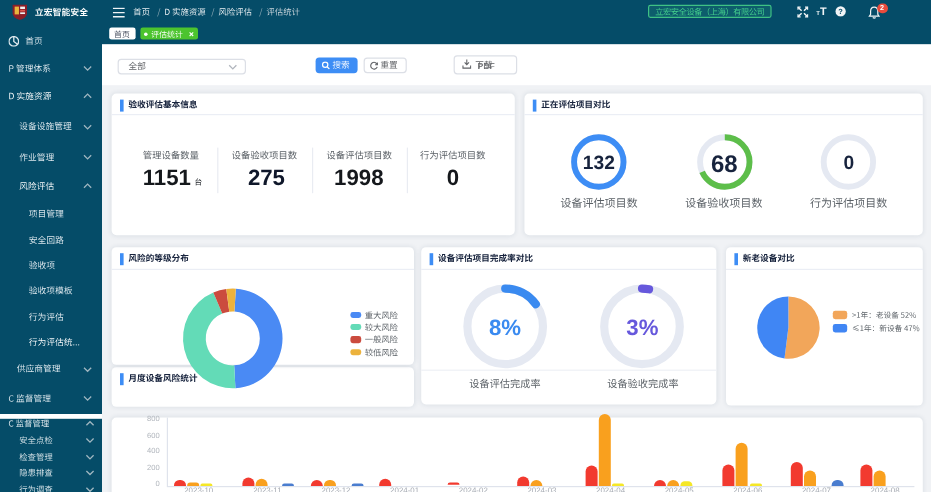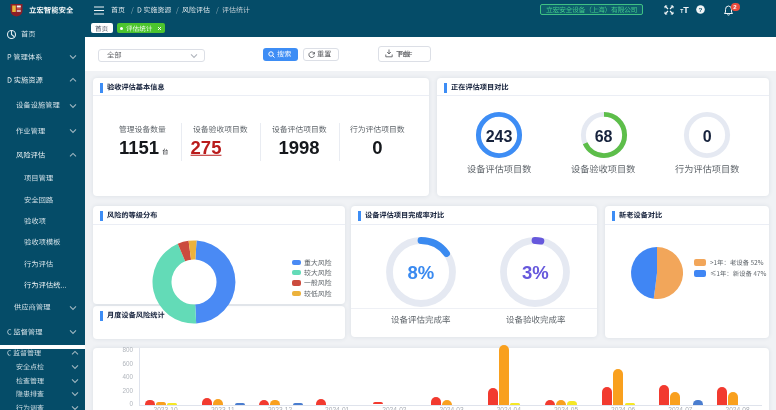--- a/index.html
+++ b/index.html
@@ -407,21 +407,21 @@
     <g transform="translate(0,7.18) scale(0.00780,-0.00780)" fill="#5a6066">
       <use href="#g19" x="0"></use>
       <use href="#g20" x="1000"></use>
       <use href="#g33" x="2000"></use>
       <use href="#g34" x="3000"></use>
       <use href="#g27" x="4000"></use>
       <use href="#g28" x="5000"></use>
       <use href="#g81" x="6000"></use>
     </g>
   </svg>
-<div style="position:absolute;top:148px;left:206px;transform:translate(-50%,-50%);font-weight:700;font-size:18.5px;color:#b91c1c;white-space:nowrap;line-height:1;text-decoration:underline;">275</div>
+<div style="position:absolute;top:148px;left:222px;transform:translate(-50%,-50%);font-weight:700;font-size:18.5px;color:#0f172a;white-space:nowrap;line-height:1;">275</div>
 <svg style="position:absolute;left:271.7px;top:125.4px;overflow:visible" width="54.6" height="9.4">
     <g transform="translate(0,7.18) scale(0.00780,-0.00780)" fill="#5a6066">
       <use href="#g19" x="0"></use>
       <use href="#g20" x="1000"></use>
       <use href="#g25" x="2000"></use>
       <use href="#g26" x="3000"></use>
       <use href="#g27" x="4000"></use>
       <use href="#g28" x="5000"></use>
       <use href="#g81" x="6000"></use>
     </g>
@@ -454,26 +454,26 @@
       <use href="#g87" x="5000"></use>
       <use href="#g88" x="6000"></use>
       <use href="#g89" x="7000"></use>
     </g>
   </svg>
 <div style="position:absolute;left:437px;top:94.5px;width:332px;height:1px;background:#ebeef5;"></div>
 <svg style="position:absolute;left:473.0px;top:109.0px" width="52" height="52">
     <circle cx="26.0" cy="26.0" r="20.60" fill="none" stroke="#e5e9f2" stroke-width="4.90"></circle>
     <circle cx="26.0" cy="26.0" r="20.60" fill="none" stroke="#3d8df5" stroke-width="4.90" stroke-dasharray="129.43 129.43" stroke-linecap="butt" transform="rotate(-90 26.0 26.0)"></circle>
   </svg>
-<div style="position:absolute;top:137.3px;left:499px;transform:translate(-50%,-50%);font-weight:700;font-size:16px;color:#17233d;white-space:nowrap;line-height:1;">243</div>
+<div style="position:absolute;top:137.3px;left:499px;transform:translate(-50%,-50%);font-weight:700;font-size:16px;color:#17233d;white-space:nowrap;line-height:1;">132</div>
 <svg style="position:absolute;left:577.6px;top:109.0px" width="52" height="52">
     <circle cx="26.0" cy="26.0" r="20.60" fill="none" stroke="#e5e9f2" stroke-width="4.90"></circle>
     <circle cx="26.0" cy="26.0" r="20.60" fill="none" stroke="#5dbe4a" stroke-width="4.90" stroke-dasharray="88.01 129.43" stroke-linecap="butt" transform="rotate(-90 26.0 26.0)"></circle>
   </svg>
-<div style="position:absolute;top:137.3px;left:603.6px;transform:translate(-50%,-50%);font-weight:700;font-size:16px;color:#17233d;white-space:nowrap;line-height:1;">68</div>
+<div style="position:absolute;top:137.3px;left:603.6px;transform:translate(-50%,-50%);font-weight:700;font-size:20px;color:#17233d;white-space:nowrap;line-height:1;">68</div>
 <svg style="position:absolute;left:681.3px;top:109.0px" width="52" height="52">
     <circle cx="26.0" cy="26.0" r="20.60" fill="none" stroke="#e5e9f2" stroke-width="4.90"></circle>
   </svg>
 <div style="position:absolute;top:137.3px;left:707.3px;transform:translate(-50%,-50%);font-weight:700;font-size:16px;color:#17233d;white-space:nowrap;line-height:1;">0</div>
 <svg style="position:absolute;left:466.8px;top:163.9px;overflow:visible" width="64.4" height="11.0">
     <g transform="translate(0,8.46) scale(0.00920,-0.00920)" fill="#5a6066">
       <use href="#g19" x="0"></use>
       <use href="#g20" x="1000"></use>
       <use href="#g25" x="2000"></use>
       <use href="#g26" x="3000"></use>

